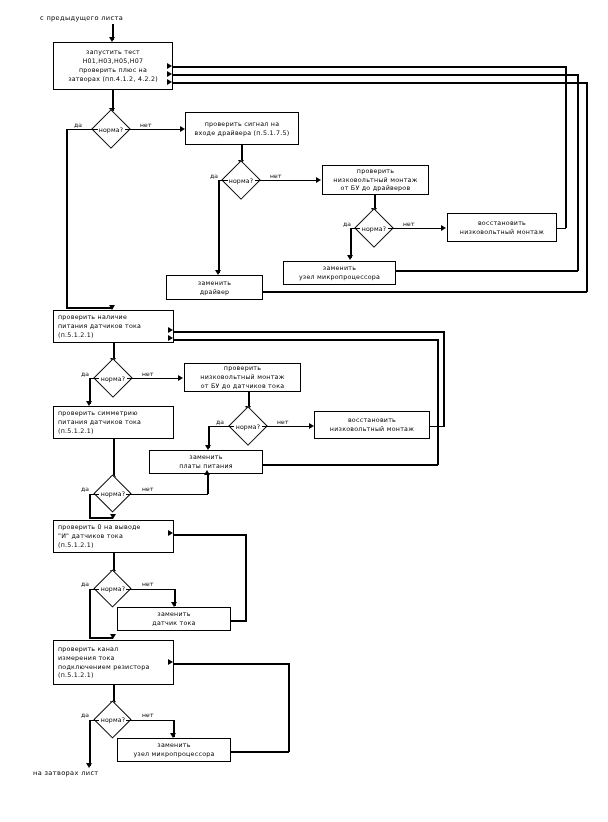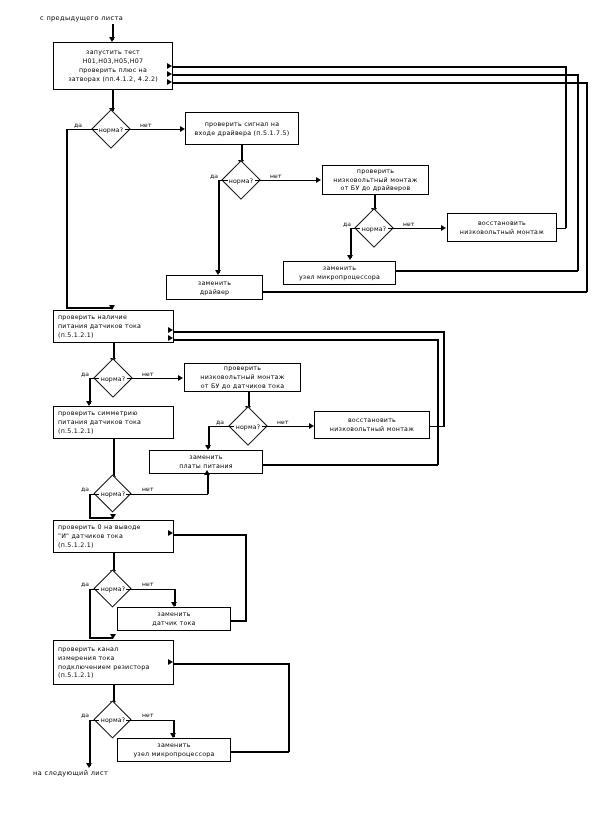--- a/index.html
+++ b/index.html
@@ -272,15 +272,15 @@
 
   <div class="node" style="left:117px;top:738px;width:114px;height:24px;">
     <span class="ln">заменить</span>
     <span class="ln">узел микропроцессора</span>
   </div>
 
   <div class="ln-h" style="left:231px;top:751px;width:58px;"></div>
   <div class="ln-v" style="left:288px;top:663px;height:89px;"></div>
   <div class="ln-h" style="left:173px;top:663px;width:116px;"></div>
 
-  <div class="ftext" style="left:33px;top:769px;">на следующий лист</div>
+  <div class="ftext" style="left:33px;top:769px;">на затворах лист</div>
 
 </div>
 
 </body></html>

